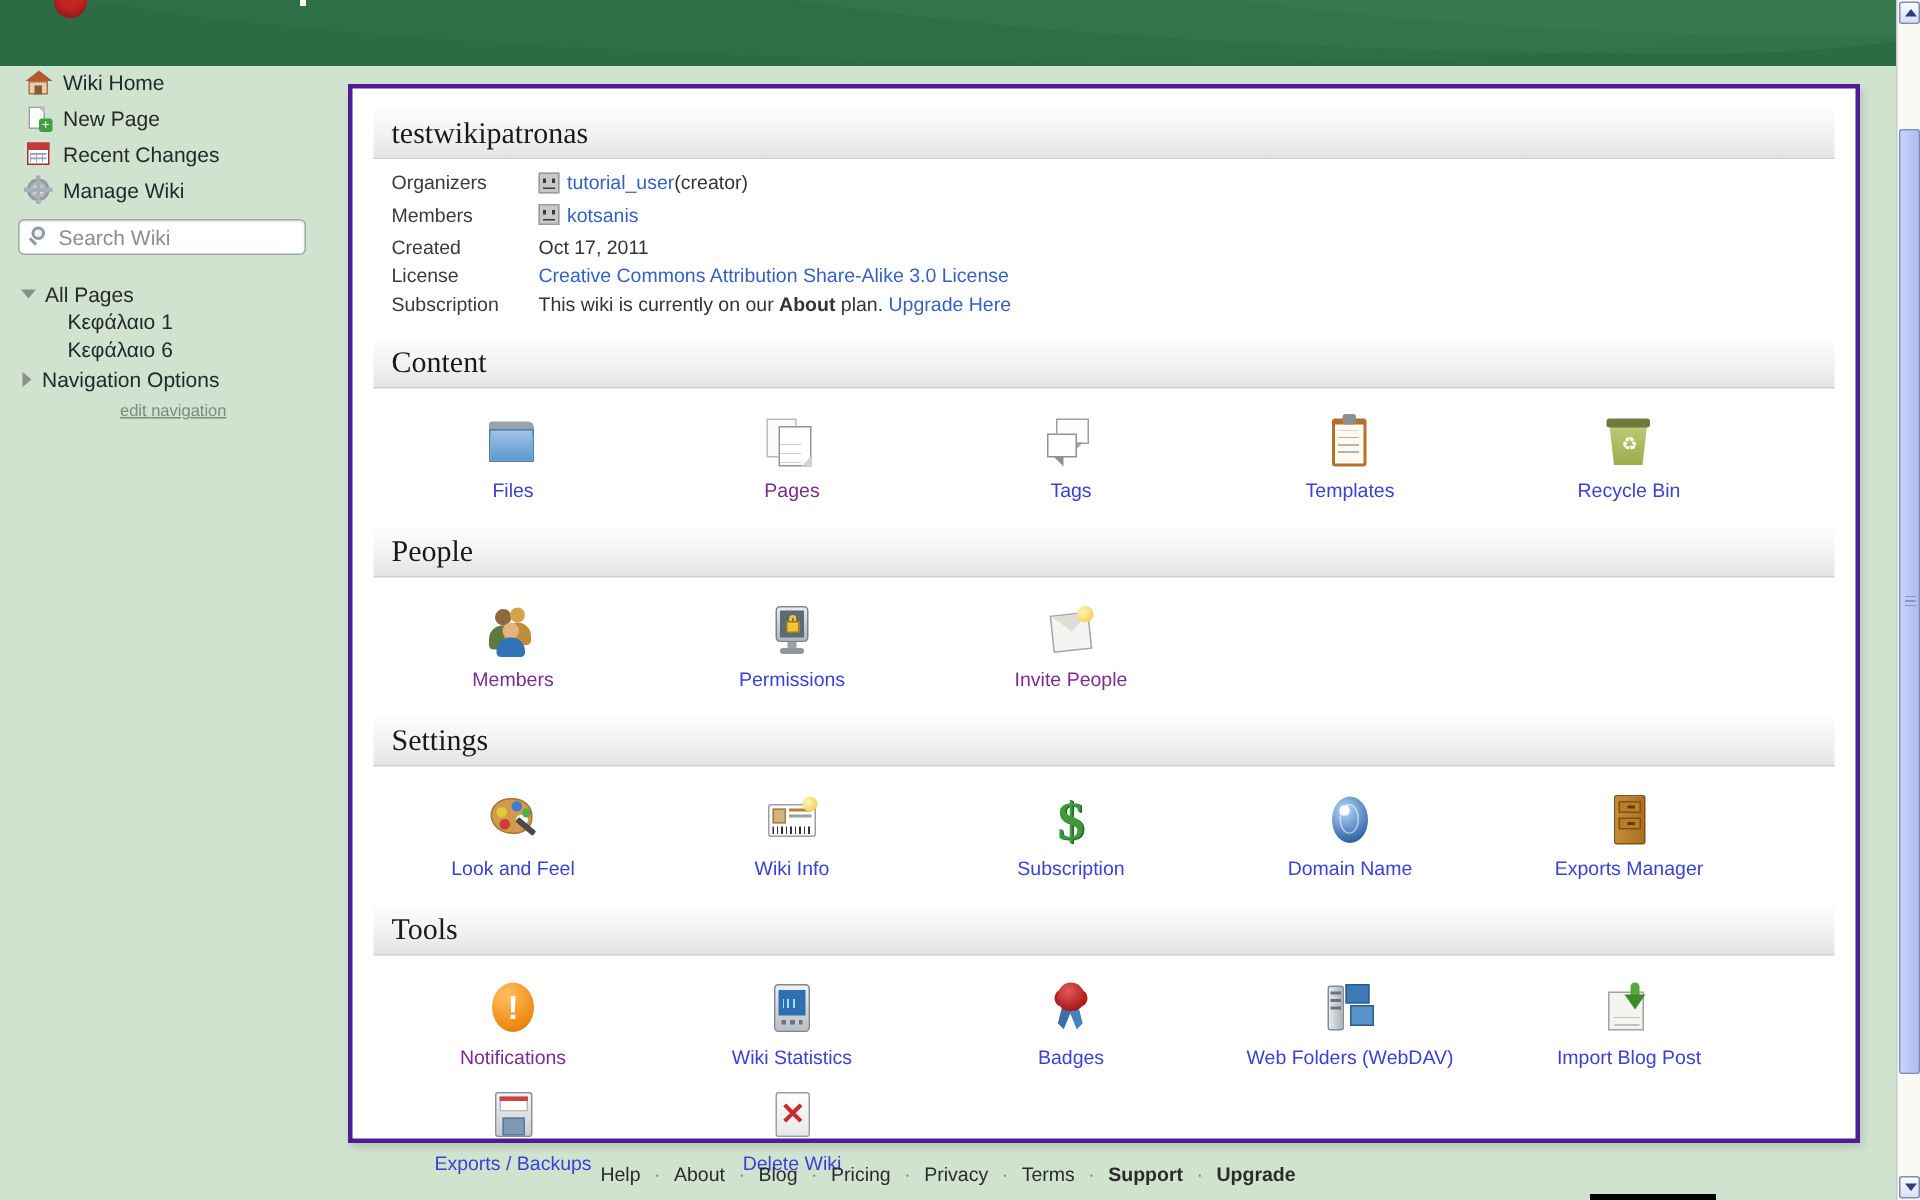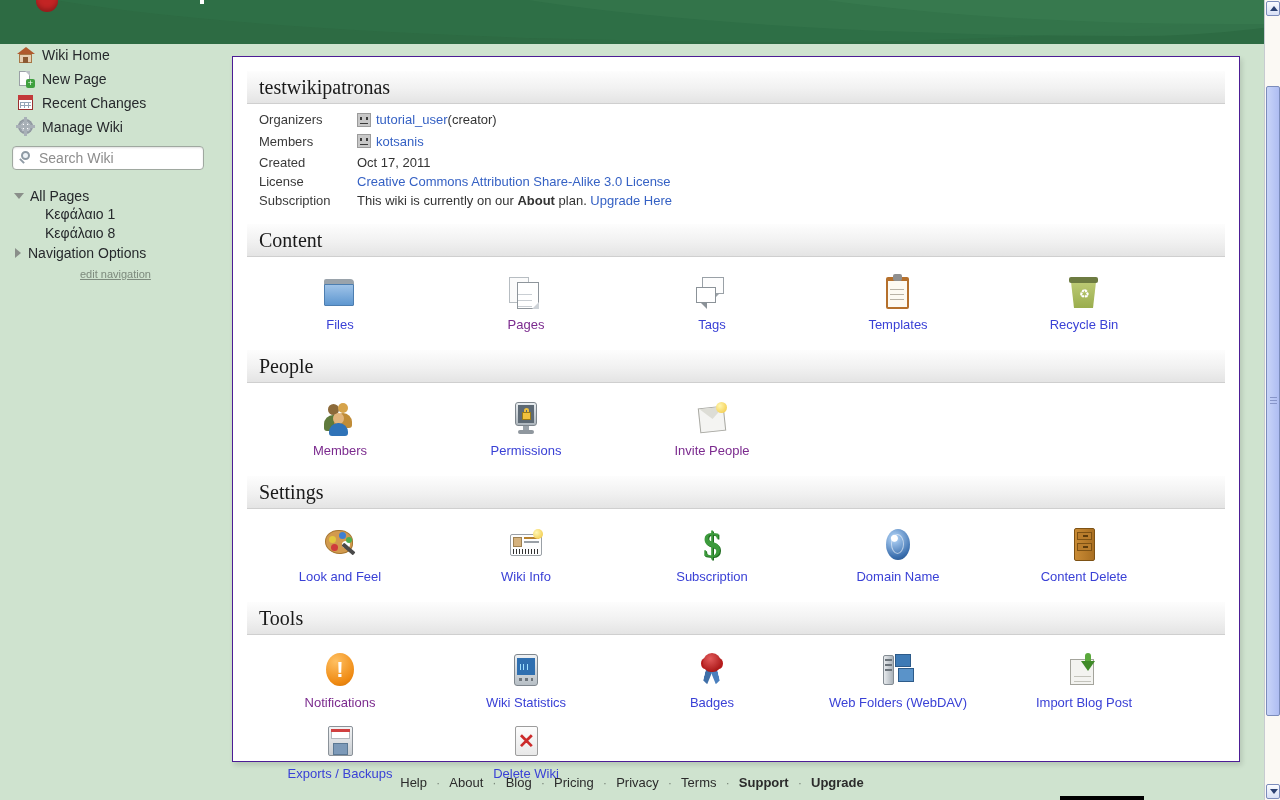--- a/index.html
+++ b/index.html
@@ -185,21 +185,21 @@
   #edit-nav {
     padding-left: 80px; margin-top: 6px;
     font-size: 11px; color: #7d8a7d; text-decoration: underline;
   }
 
   
   #panel {
     position: absolute; left: 232px; top: 56px;
     width: 1008px; height: 706px;
     background: #ffffff;
-    border: 1px solid #4c1d95;
+    border: 3px solid #4c1d95;
     box-shadow: 2px 3px 5px rgba(0,0,0,.13);
     box-sizing: border-box;
   }
   .bar {
     margin: 0 14px;
     height: 32px;
     background: linear-gradient(to bottom, #fdfdfd 0%, #f1f1f1 55%, #e4e4e4 100%);
     border-bottom: 1px solid #cfcfcf;
     display: flex; align-items: center;
   }
@@ -467,21 +467,21 @@
       </span>
       <input id="search-input" type="text" placeholder="Search Wiki" style="">
     </div>
 
     <div id="tree">
       <div class="tree-row">
         <span class="tri tri-down"></span>
         <span>All Pages</span>
       </div>
       <div class="tree-child">Κεφάλαιο 1</div>
-      <div class="tree-child">Κεφάλαιο 8</div>
+      <div class="tree-child">Κεφάλαιο 6</div>
       <div class="tree-row">
         <span class="tri tri-right"></span>
         <span>Navigation Options</span>
       </div>
       <div id="edit-nav">edit navigation</div>
     </div>
   </div>
 
   <div id="panel">
 
@@ -645,21 +645,21 @@
           </span>
         <span class="cap">Domain Name</span>
       </a>
       <a class="tile" href="#">
         <span class="glyph g-cm">
             <span class="cab"></span>
             <span class="dr"></span>
             <span class="dr2"></span>
             <span class="h1"></span>
           </span>
-        <span class="cap">Content Delete</span>
+        <span class="cap">Exports Manager</span>
       </a>
     </div>
 
     <div class="bar">
       <span class="bar-title">Tools</span>
     </div>
     <div class="tiles">
       <a class="tile" href="#">
         <span class="glyph g-not">
             <span class="circ"></span>

